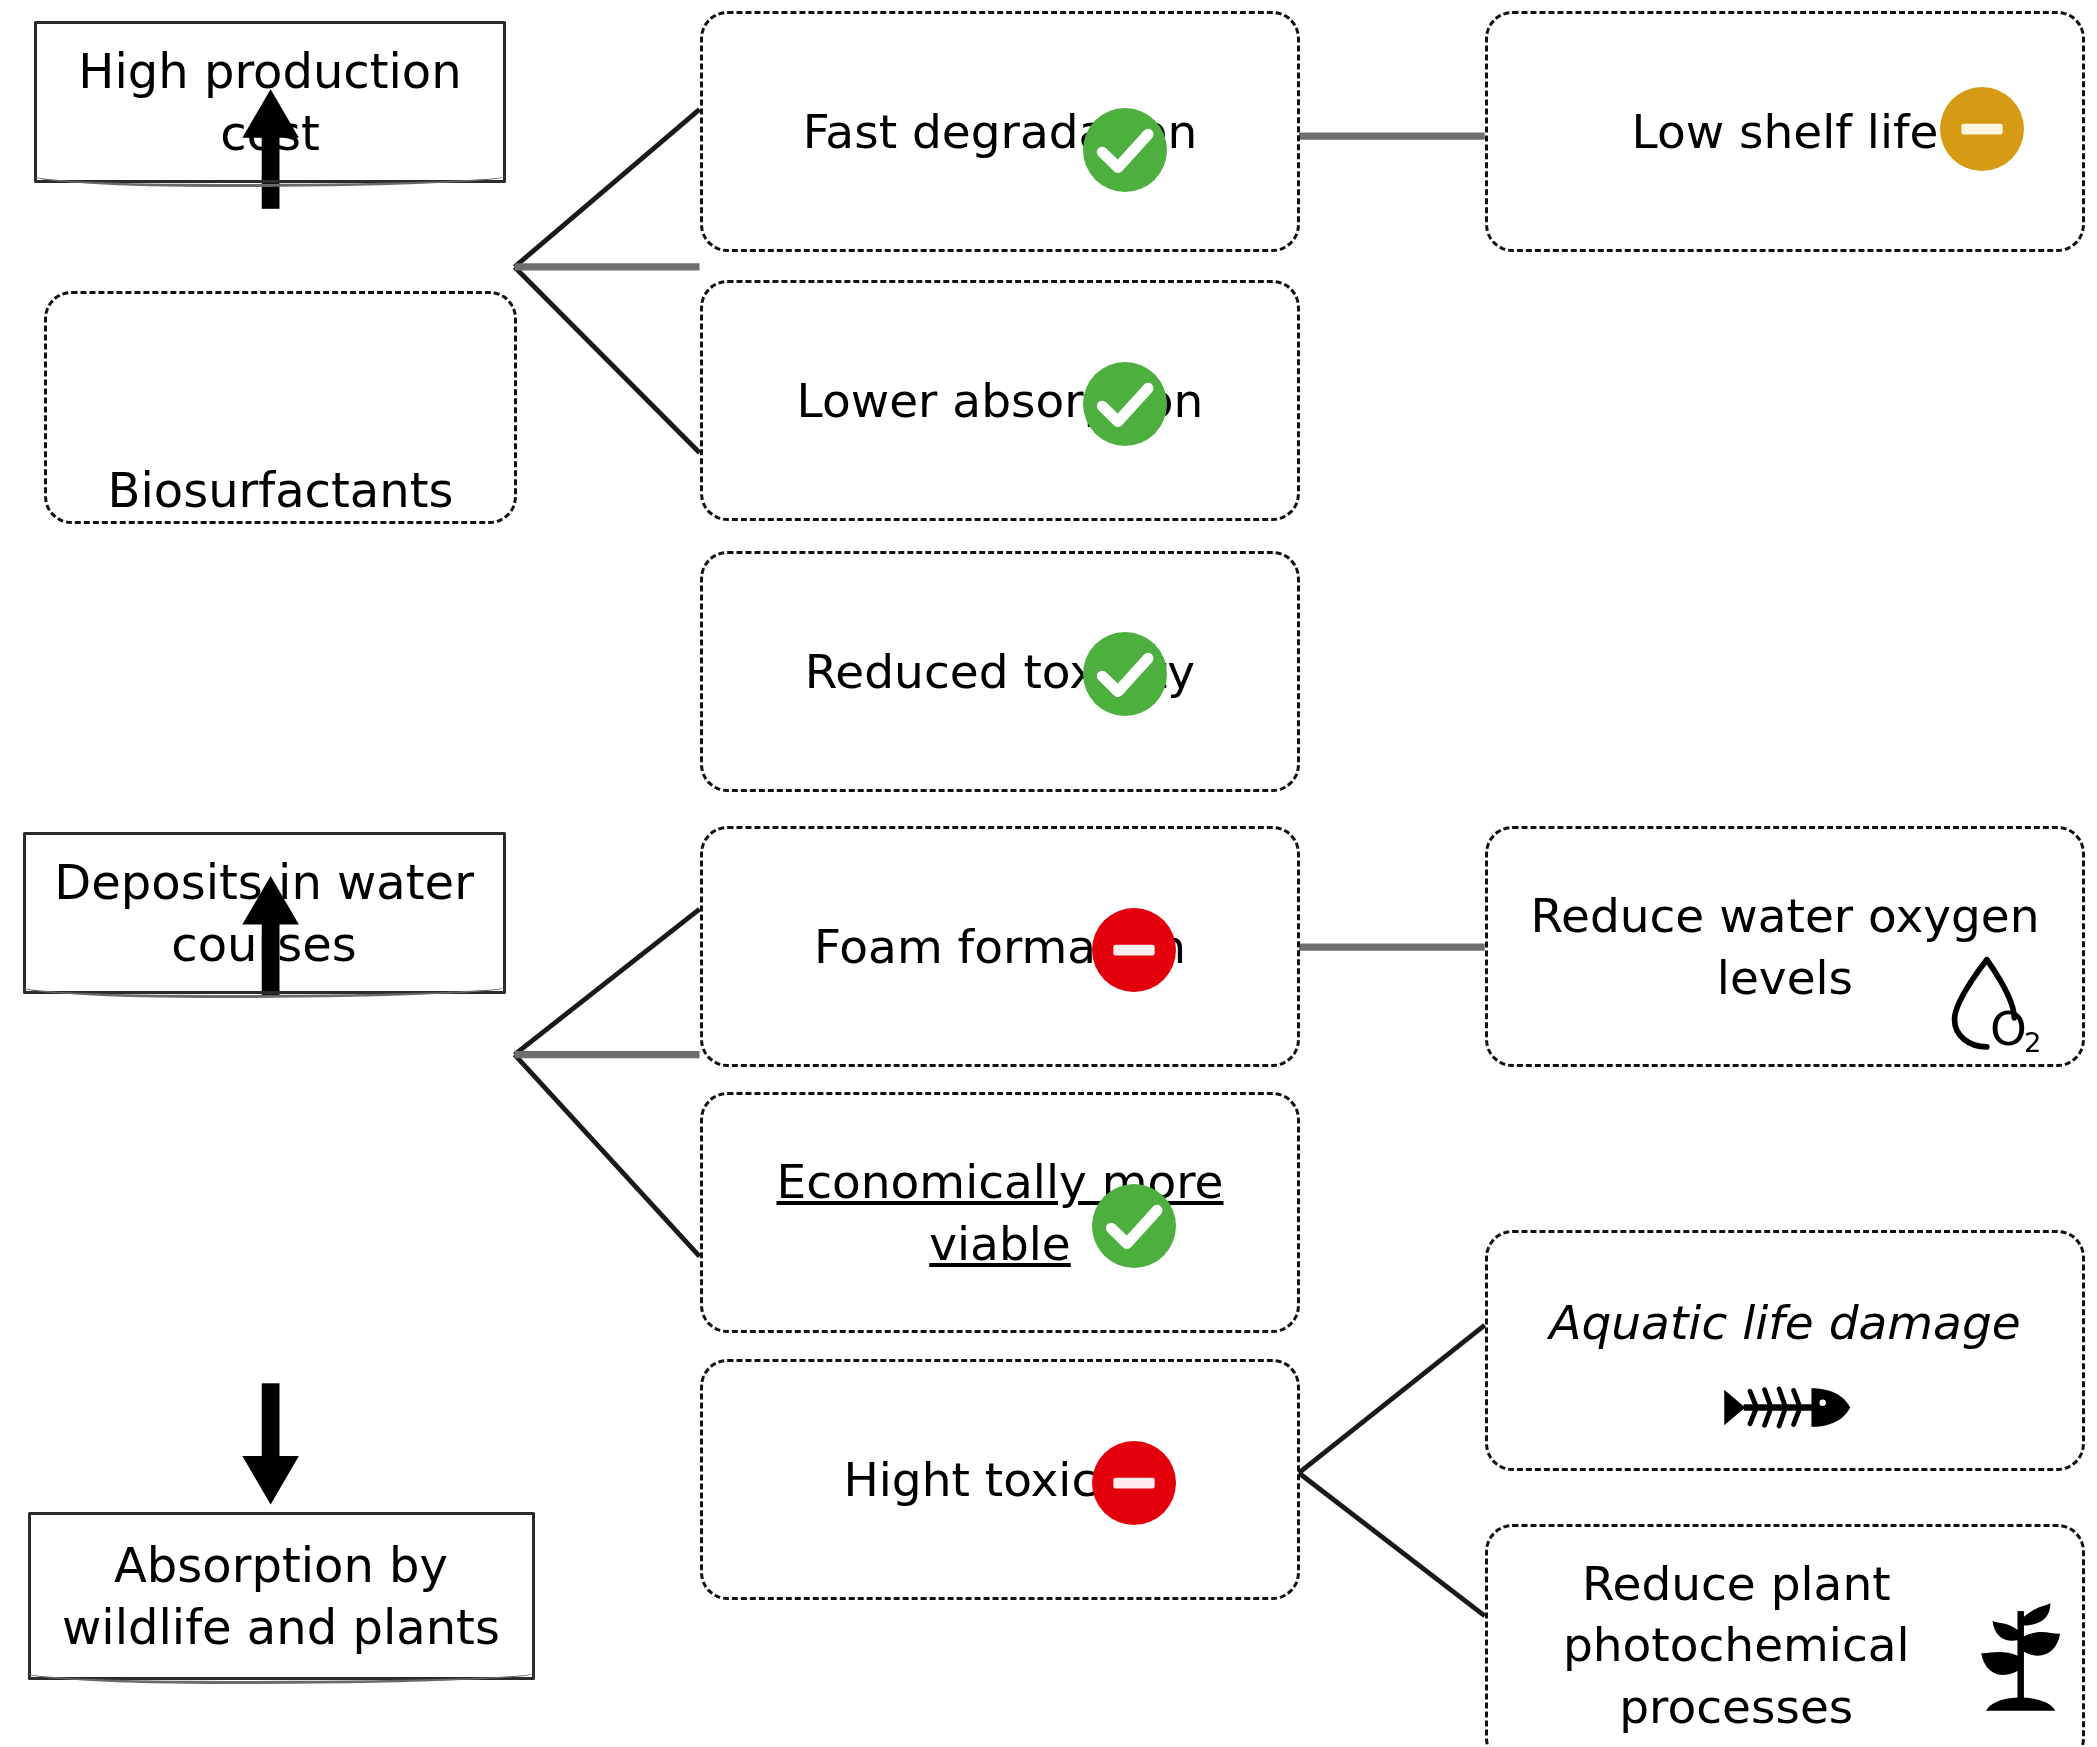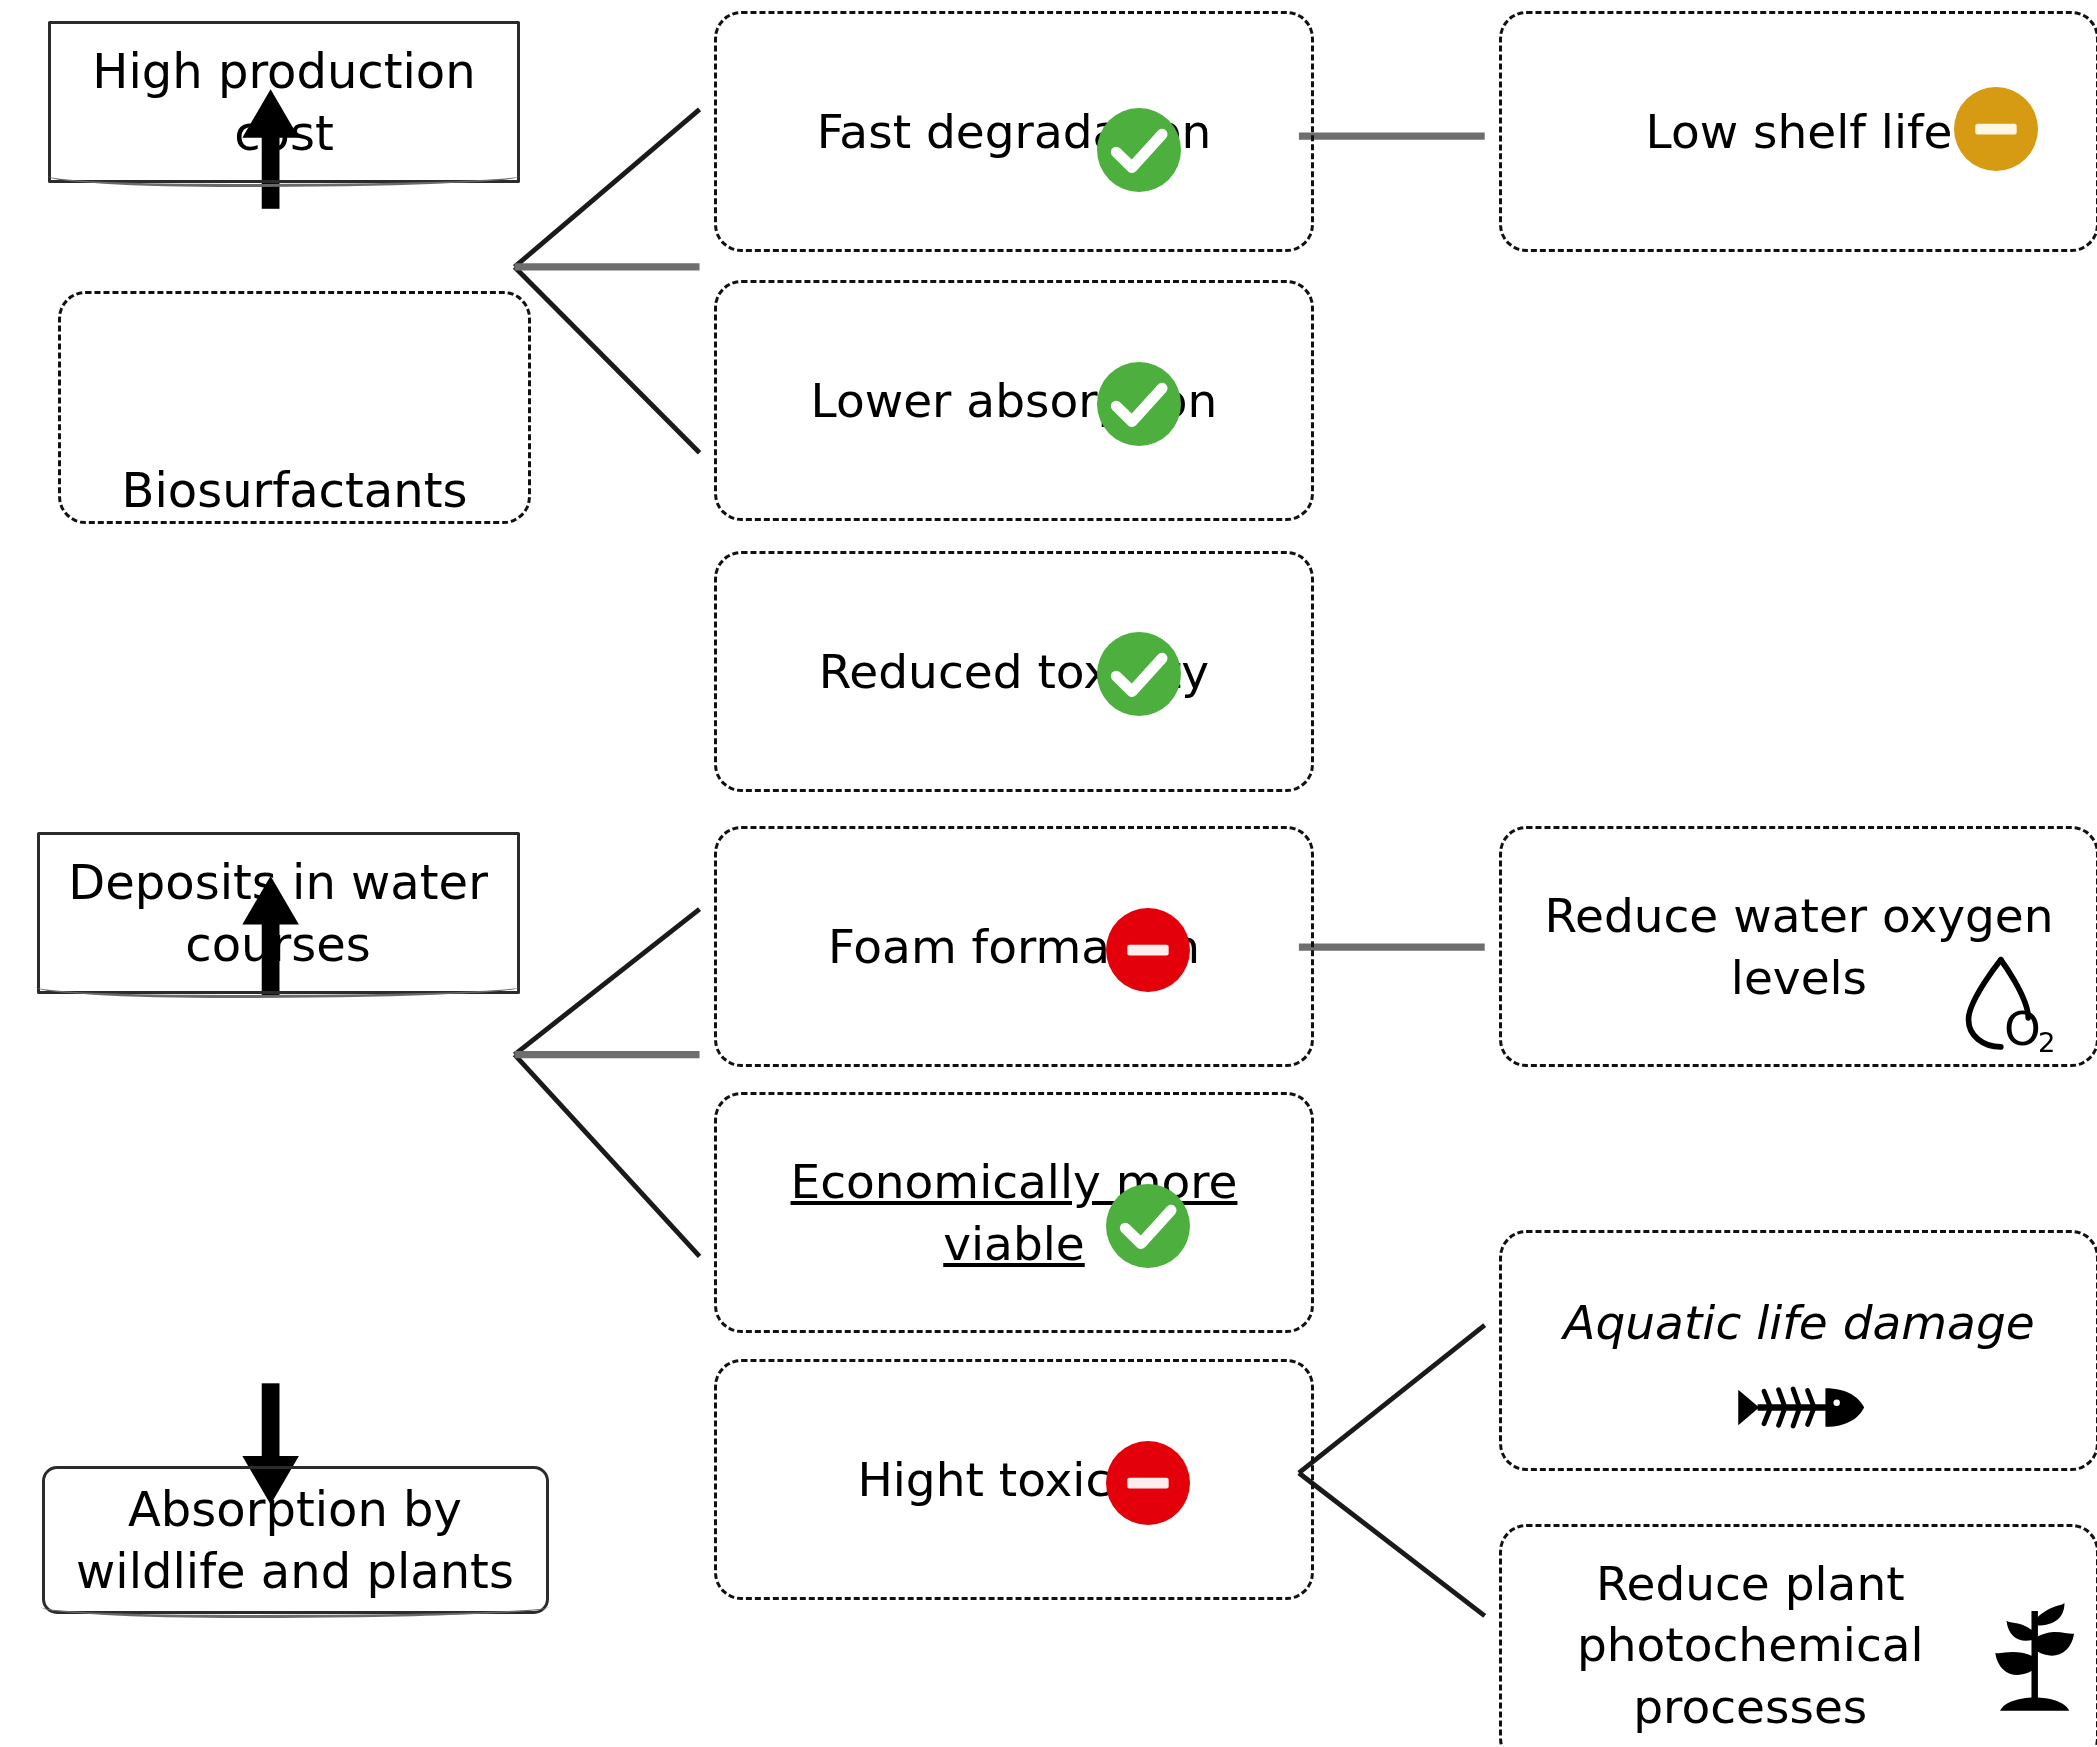--- a/index.html
+++ b/index.html
@@ -20,21 +20,20 @@
   .node {
     position: absolute;
     box-sizing: border-box;
     display: flex;
     align-items: center;
     justify-content: center;
     text-align: center;
     color: #000000;
     line-height: 1.30;
     background: transparent;
-    margin-left: 14px;
   }
 
   
   .dashed {
     border: 3.2px dashed #111111;
     border-radius: 27.5px;
   }
 
   
   .solid {
@@ -135,21 +134,21 @@
   <div class="node solid" style="left:34px; top:21px; width:472px; height:162px;">
     <span class="label fs-60">High production
 cost</span>
   </div>
 
   <div class="node solid" style="left:22.6px; top:832px; width:483px; height:162px;">
     <span class="label fs-60">Deposits in water
 courses</span>
   </div>
 
-  <div class="node solid" style="left:27.5px; top:1466px; width:507px; height:148px;border-radius:15px;">
+  <div class="node solid" style="left:27.5px; top:1512px; width:507px; height:168px;">
     <span class="label fs-60">Absorption by
 wildlife and plants</span>
   </div>
 
   <div class="node dashed" style="left:44px; top:291px; width:473px; height:233px;align-items:flex-end;">
     <span class="label fs-60">Biosurfactants</span>
   </div>
 
 
   <div class="node dashed" style="left:700px; top:11.3px; width:600px; height:241px;">

